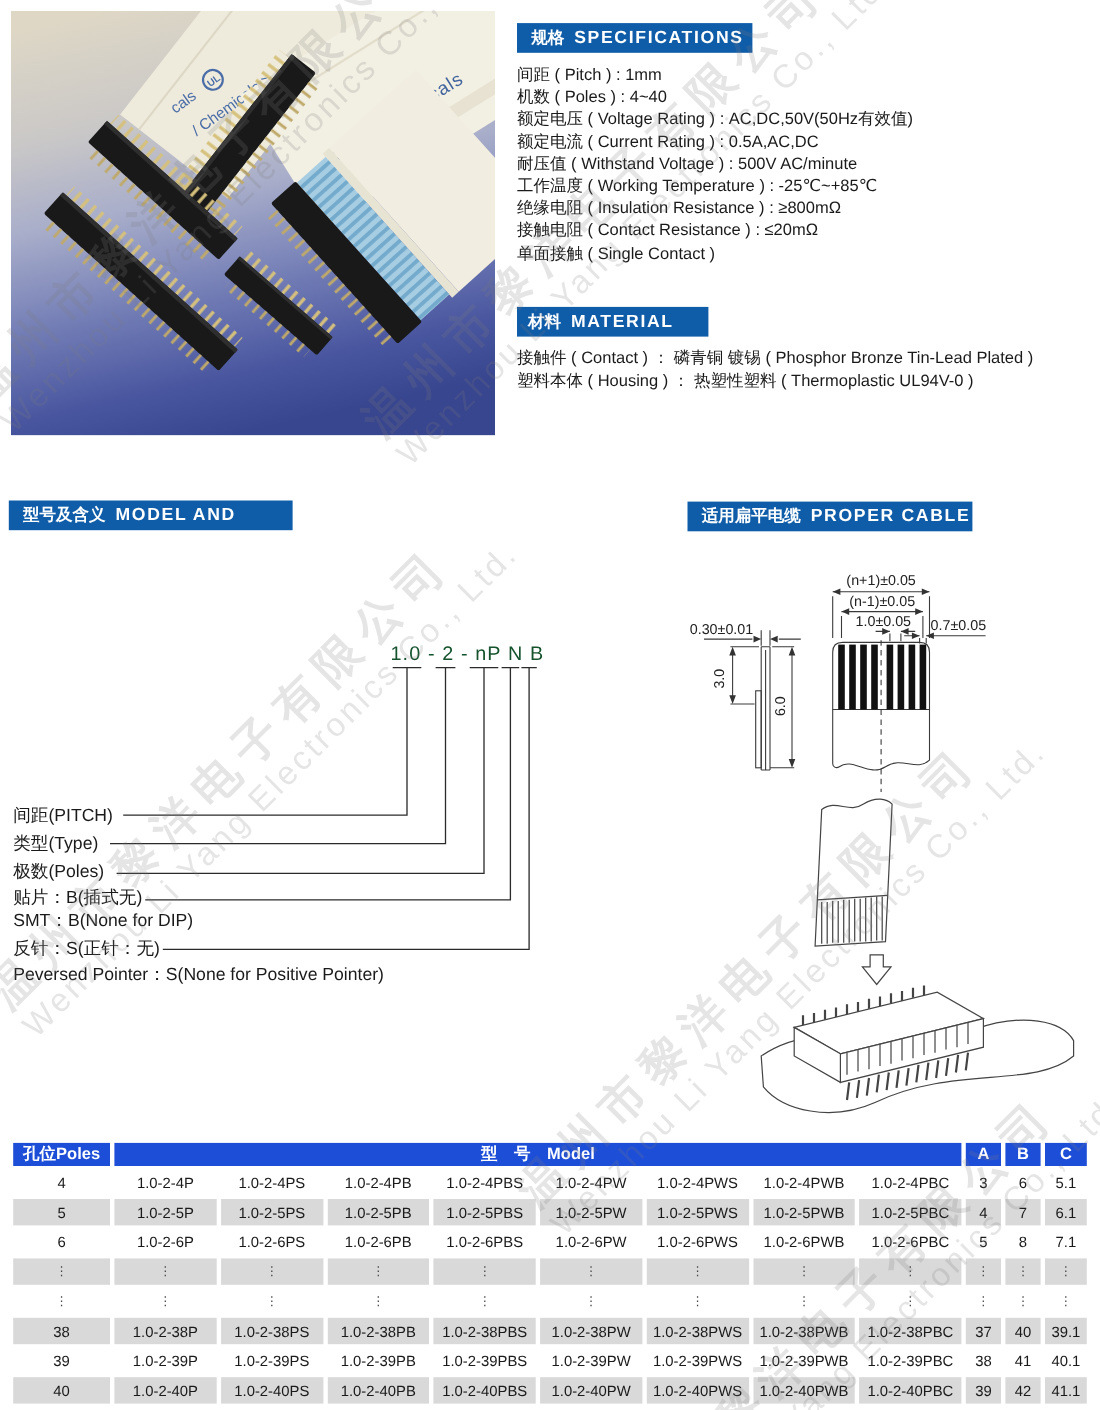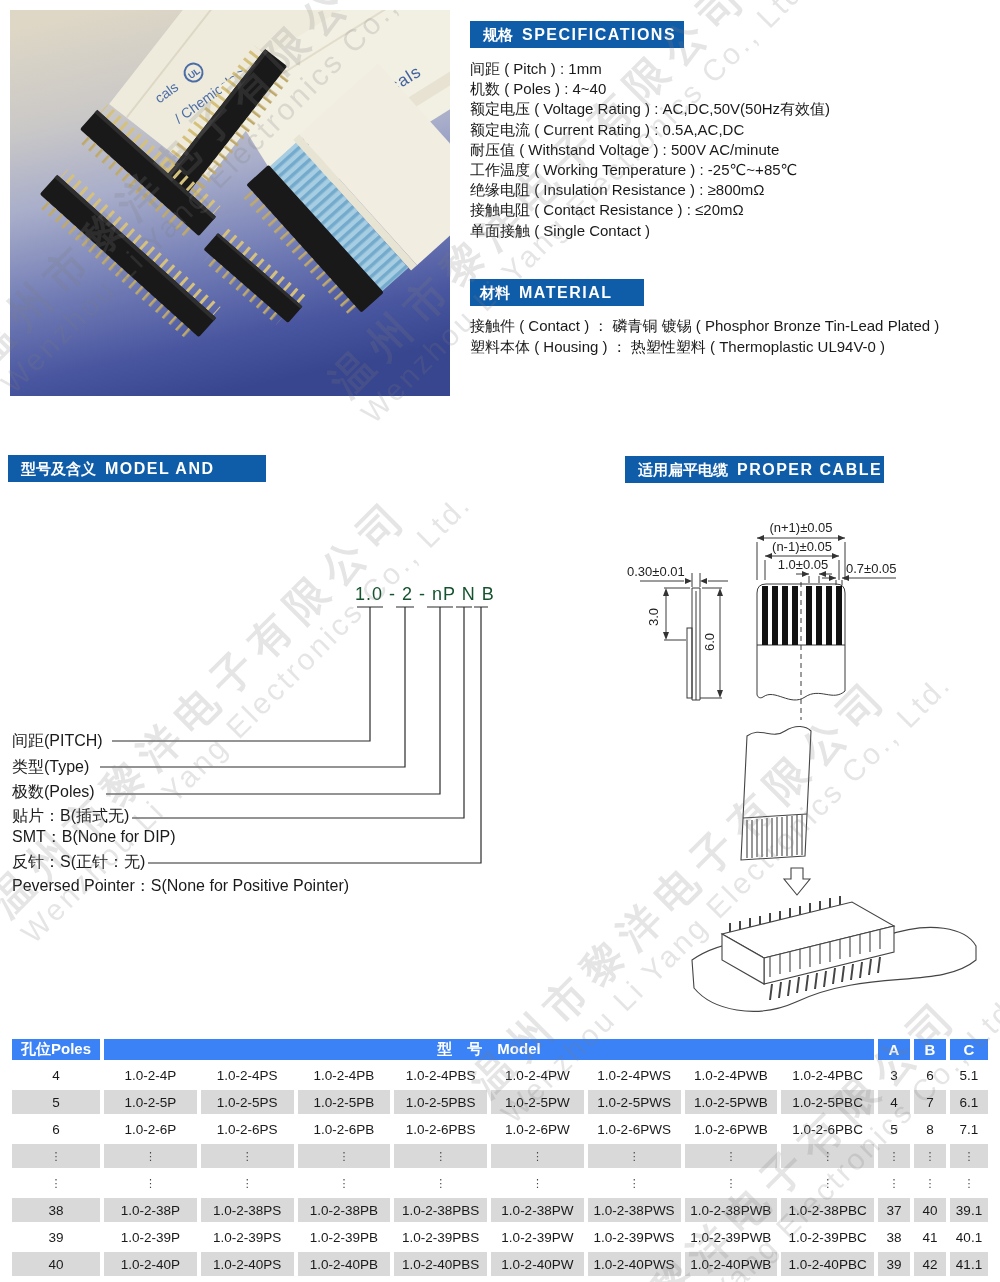--- a/index.html
+++ b/index.html
@@ -37,21 +37,21 @@
   .ml0{top:731px;} .ml1{top:757px;} .ml2{top:782px;}
   .ml3{top:806px;} .ml4{top:827px;} .ml5{top:852px;} .ml6{top:876px;}
   .model-svg{position:absolute;left:0;top:580px;width:520px;height:300px;z-index:1;}
 
   
   .cable-svg{position:absolute;left:600px;top:488px;width:400px;height:540px;z-index:1;}
 
   
   .ptable{position:absolute;left:8px;top:1036px;width:984px;z-index:2;
           border-collapse:separate;border-spacing:4px 3px;table-layout:fixed;font-size:13.5px;}
-  .ptable th{background:#3b82f6;color:#fff;font-size:15px;font-weight:bold;height:21px;padding:0;text-align:center;}
+  .ptable th{background:#1d4ed8;color:#fff;font-size:15px;font-weight:bold;height:21px;padding:0;text-align:center;}
   .ptable td{height:24px;padding:0;text-align:center;background:#fff;color:#1a1a1a;}
   .ptable td.g{background:#d9d9d9;}
   .ptable td.dots{font-size:11px;line-height:10px;color:#444;}
   svg text{font-family:"Liberation Sans","DejaVu Sans",sans-serif;}
 </style>
 </head>
 <body>
 
 <div class="page">
 

